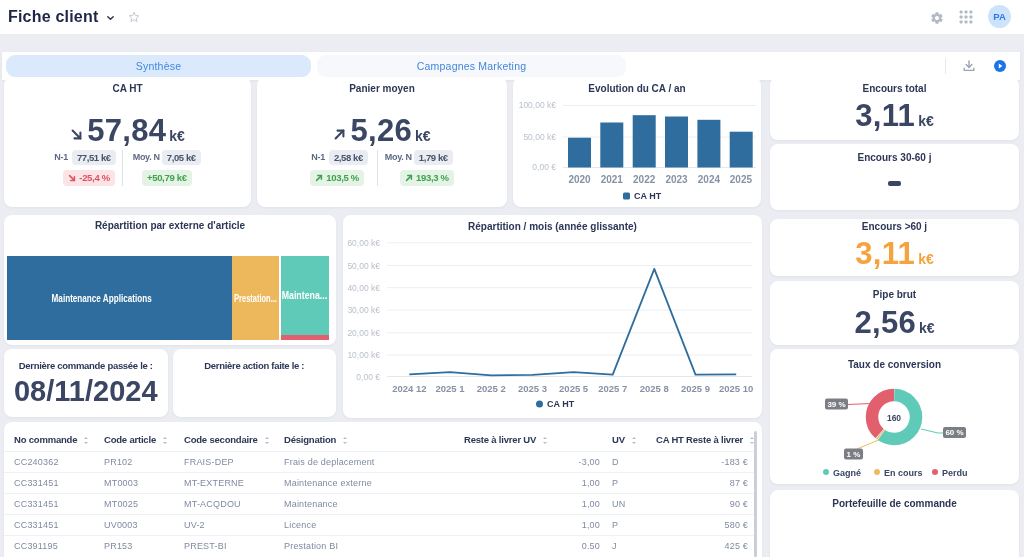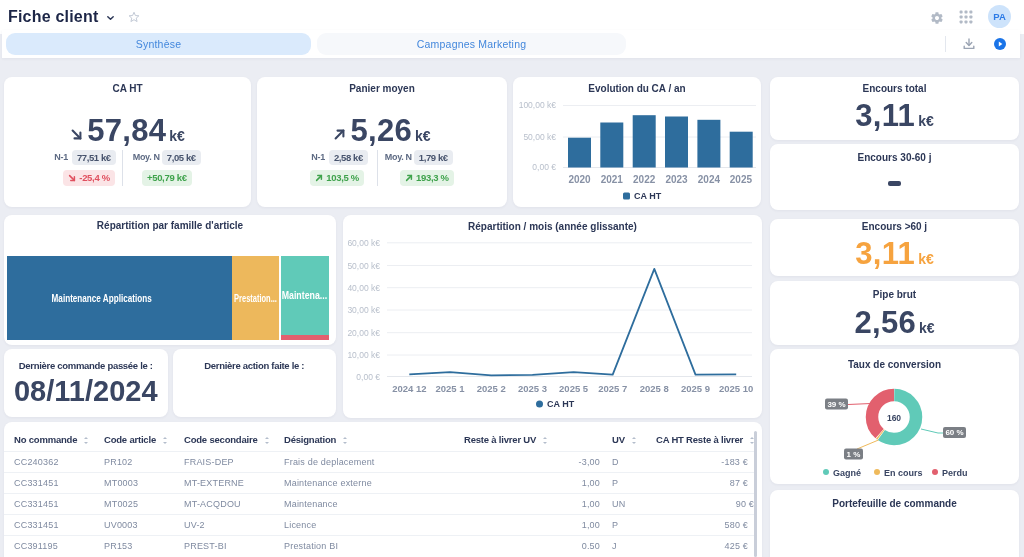--- a/index.html
+++ b/index.html
@@ -9,21 +9,21 @@
 .card { position:absolute; background:#fff; border-radius:8px; box-shadow:0 1px 3px rgba(30,45,80,0.05); }
 .ctitle { position:absolute; left:0; right:0; text-align:center; font-size:10px; font-weight:bold; color:#2c3756; letter-spacing:0; }
 .bignum { position:absolute; left:0; right:0; text-align:center; color:#3a4663; white-space:nowrap; }
 .bignum .n { font-size:31px; font-weight:bold; line-height:31px; letter-spacing:0.3px;}
 .bignum .u { font-size:14px; font-weight:bold; margin-left:3px; }
 .bignum svg { vertical-align:-1px; margin-right:2px; }
 
 #nav { position:absolute; left:0; top:0; width:1024px; height:34px; background:#fff; }
 #nav .t { position:absolute; left:8px; top:8px; font-size:16px; font-weight:bold; color:#1d2647; letter-spacing:0.2px; }
 
-#tabbar { position:absolute; left:2px; top:30px; width:1018px; height:28px; background:#fff; border-radius:0; box-shadow:0 1px 3px rgba(30,45,80,0.05);}
+#tabbar { position:absolute; left:2px; top:52px; width:1018px; height:28px; background:#fff; border-radius:0; box-shadow:0 1px 3px rgba(30,45,80,0.05);}
 .tab { position:absolute; top:3px; height:22px; border-radius:9px; font-size:10.5px; font-weight:normal; color:#4387dc; text-align:center; line-height:22px; letter-spacing:0.2px;}
 #tab1 { left:4px; width:305px; background:#daeafc; }
 #tab2 { left:315px; width:309px; background:#f6f8fb; }
 
 .kpirow { position:absolute; left:0; right:0; display:flex; justify-content:center; align-items:center; white-space:nowrap; }
 .klabel { font-size:9px; font-weight:bold; color:#5d6a83; letter-spacing:-0.3px; }
 .kbadge { font-size:9.5px; font-weight:bold; color:#47536d; background:#e9ecf1; border-radius:4px; padding:2px 5px; letter-spacing:-0.4px; }
 .pill { display:flex; align-items:center; font-size:9.5px; font-weight:bold; border-radius:4px; padding:2.5px 5px; letter-spacing:-0.3px; }
 .pill.red { background:#fbe4e6; color:#e0505f;justify-content:flex-end; }
 .pill.green { background:#e4f3e6; color:#3ea24b; }
@@ -220,21 +220,21 @@
       <text x="172" y="126.5" font-size="9" font-weight="bold" fill="#3a4663">Perdu</text>
       </g>
     </svg>
   </div>
 
   <div class="card" style="left:770px;top:490px;width:249px;height:67px;border-bottom-left-radius:0;border-bottom-right-radius:0;">
     <div class="ctitle" style="top:8px;">Portefeuille de commande</div>
   </div>
 
   <div class="card" style="left:4px;top:215px;width:332px;height:130px;">
-    <div class="ctitle" style="top:5px;">Répartition par famille d'article</div>
+    <div class="ctitle" style="top:5px;">Répartition par externe d'article</div>
     <div style="position:absolute;left:228.4px;top:41px;width:46.6px;height:83.5px;background:#edb85c;color:#fff;font-size:11px;font-weight:bold;display:flex;align-items:center;justify-content:center;">
         <span style="transform:scaleX(0.68);white-space:nowrap;">Prestation...</span>
       </div>
     <div style="position:absolute;left:3px;top:41px;width:224.6px;height:84px;background:#2e6d9d;color:#fff;font-size:11px;font-weight:bold;display:flex;align-items:center;justify-content:center;">
         <span style="transform:scaleX(0.74);white-space:nowrap;margin-right:35px;">Maintenance Applications</span>
       </div>
     <div style="position:absolute;left:276.6px;top:41px;width:48.2px;height:78.5px;background:#60cab8;color:#fff;font-size:11px;font-weight:bold;display:flex;align-items:center;justify-content:center;">
         <span style="transform:scaleX(0.8);white-space:nowrap;">Maintena...</span>
       </div>
     <div style="position:absolute;left:276.6px;top:120.3px;width:48.2px;height:4.5px;background:#e2606e;"></div>
@@ -325,21 +325,21 @@
             <td class="td" style="padding-left:8px;">P</td>
             <td class="td" style="text-align:right;padding-right:6px;">87 €</td>
           </tr>
         <tr class="tr">
             <td class="td" style="padding-left:10px;">CC331451</td>
             <td class="td">MT0025</td>
             <td class="td">MT-ACQDOU</td>
             <td class="td">Maintenance</td>
             <td class="td" style="text-align:right;padding-right:4px;">1,00</td>
             <td class="td" style="padding-left:8px;">UN</td>
-            <td class="td" style="text-align:right;">90 €</td>
+            <td class="td" style="text-align:right;padding-right:6px;">90 €</td>
           </tr>
         <tr class="tr">
             <td class="td" style="padding-left:10px;">CC331451</td>
             <td class="td">UV0003</td>
             <td class="td">UV-2</td>
             <td class="td">Licence</td>
             <td class="td" style="text-align:right;padding-right:4px;">1,00</td>
             <td class="td" style="padding-left:8px;">P</td>
             <td class="td" style="text-align:right;padding-right:6px;">580 €</td>
           </tr>

